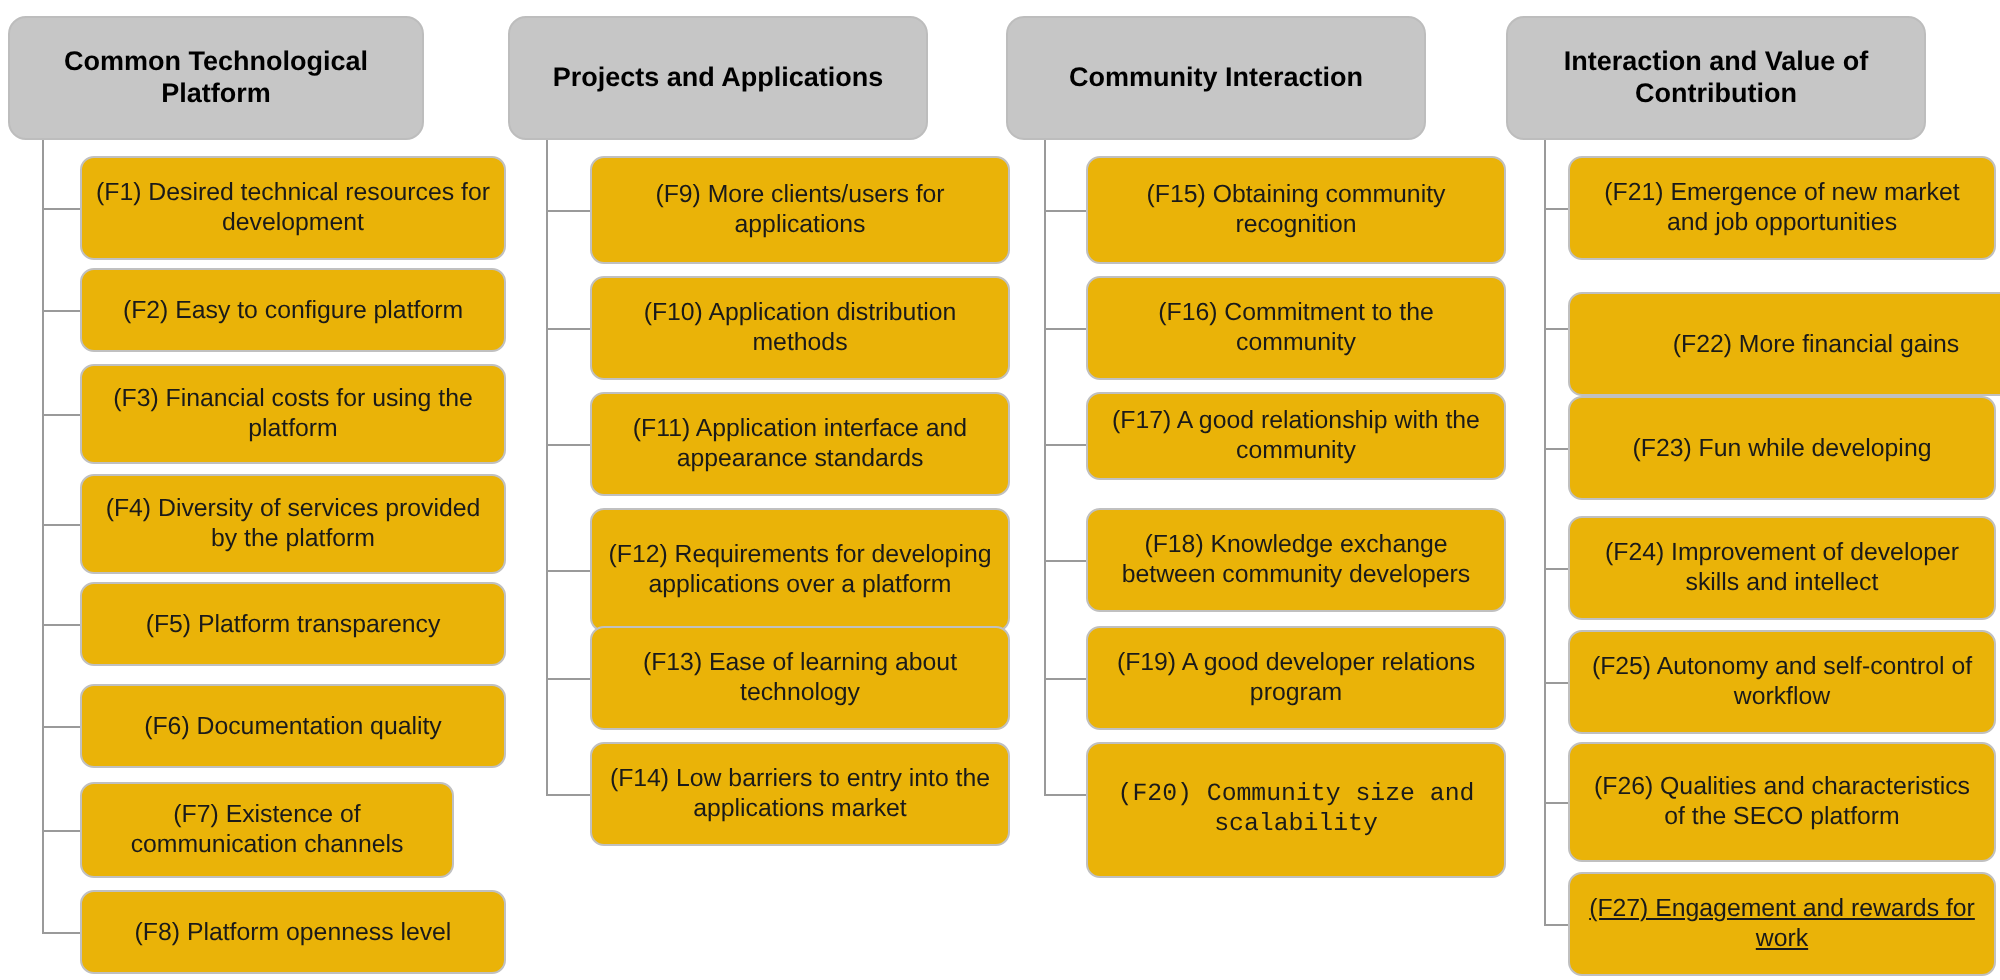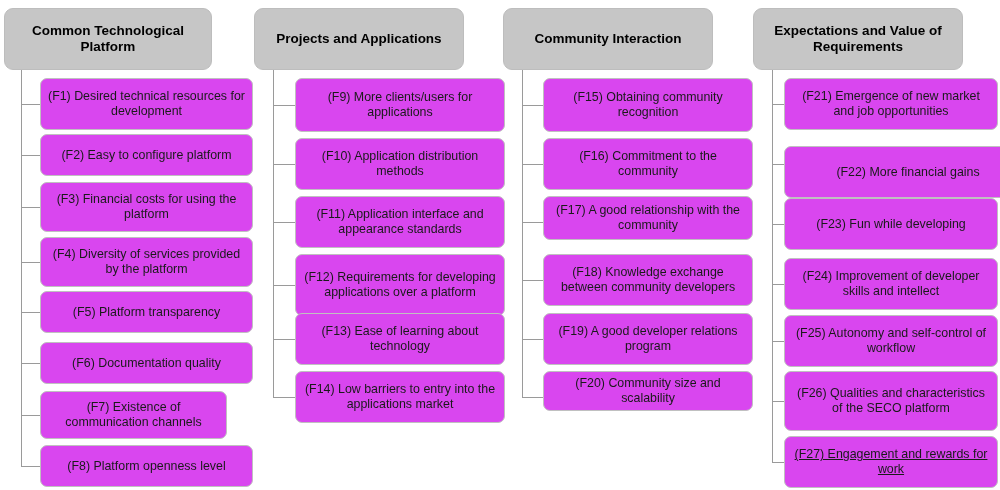--- a/index.html
+++ b/index.html
@@ -48,21 +48,21 @@
     background: #9a9a9a;
   }
   .stub {
     position: absolute;
     height: 1px;
     background: #9a9a9a;
   }
   .leaf {
     position: absolute;
     box-sizing: border-box;
-    background: #d946ef;
+    background: #eab308;
     border: 1px solid #c0c0c0;
     border-radius: 7px;
     display: flex;
     align-items: center;
     justify-content: center;
     text-align: center;
     font-size: 12.4px;
     line-height: 1.2;
     color: #1a1a1a;
     padding: 2px 6px;
@@ -156,26 +156,26 @@
       </div>
       <div class="stub" style="left: 522px; width: 21px; top: 280px;"></div>
       <div class="leaf" style="left: 543px; width: 210px; top: 254px; height: 52px;">
         <span>(F18) Knowledge exchange between community developers</span>
       </div>
       <div class="stub" style="left: 522px; width: 21px; top: 339px;"></div>
       <div class="leaf" style="left: 543px; width: 210px; top: 313px; height: 52px;">
         <span>(F19) A good developer relations program</span>
       </div>
       <div class="stub" style="left: 522px; width: 21px; top: 397px;"></div>
-      <div class="leaf" style="left: 543px; width: 210px; top: 371px; height: 40px;">
+      <div class="leaf" style="left: 543px; width: 210px; top: 371px; height: 68px; font-family: Liberation Mono, monospace;">
         <span>(F20) Community size and scalability</span>
       </div>
     </div>
     <div class="column" style="left: 0px;">
-      <div class="col-header" style="left: 753px; width: 210px; height: 62px;">Expectations and Value of Requirements</div>
+      <div class="col-header" style="left: 753px; width: 210px; height: 62px;">Interaction and Value of Contribution</div>
       <div class="trunk" style="left: 772px; top: 70px; height: 392px;"></div>
       <div class="stub" style="left: 772px; width: 12px; top: 104px;"></div>
       <div class="leaf" style="left: 784px; width: 214px; top: 78px; height: 52px;">
         <span>(F21) Emergence of new market and job opportunities</span>
       </div>
       <div class="stub" style="left: 772px; width: 12px; top: 164px;"></div>
       <div class="leaf" style="left: 784px; width: 248px; top: 146px; height: 52px;">
         <span>(F22) More financial gains</span>
       </div>
       <div class="stub" style="left: 772px; width: 12px; top: 224px;"></div>

